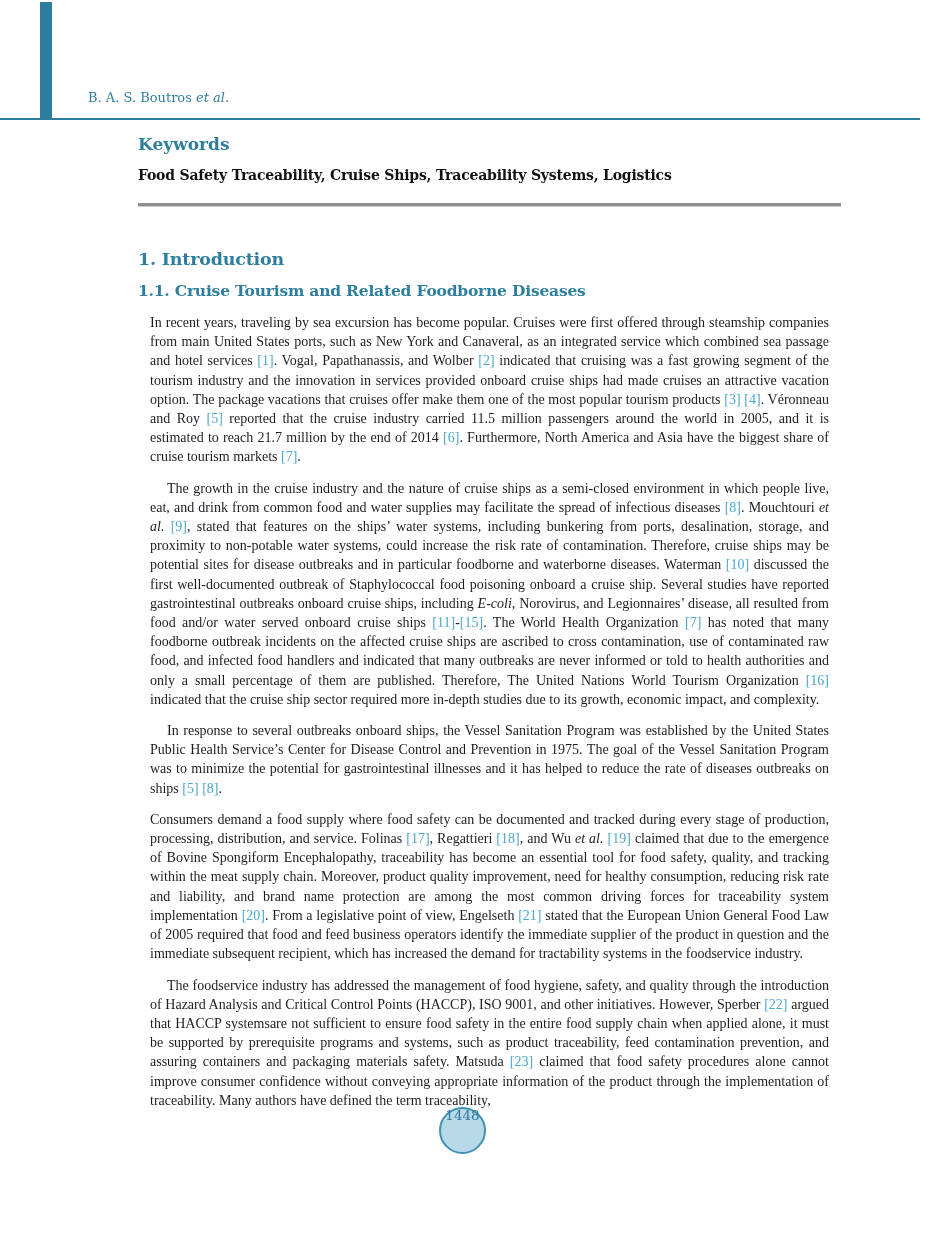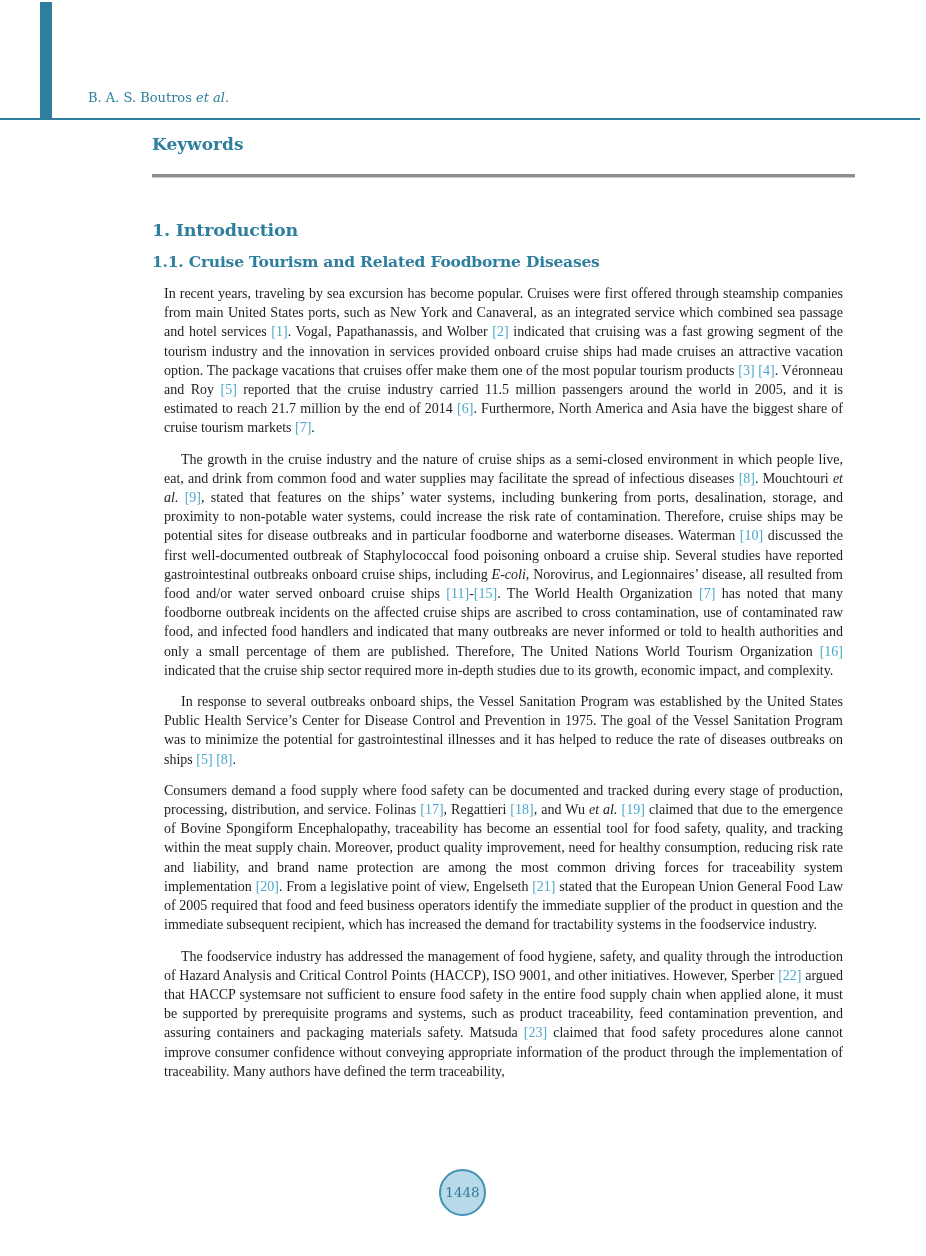--- a/index.html
+++ b/index.html
@@ -27,21 +27,21 @@
   }
   .running-head .it { font-style: italic; }
   .head-rule {
     position: absolute;
     left: 0; top: 118px;
     width: 920px; height: 2px;
     background: var(--accent, #2e7e9d);
   }
   .column {
     position: absolute;
-    left: 152px; top: 133px;
+    left: 138px; top: 133px;
     width: 703px;
   }
   .kw-h {
     margin: 0;
     font: bold 17px/22px "DejaVu Serif", serif;
     color: var(--accent, #2e7e9d);
   }
   .kw-t {
     margin: 11px 0 0 0;
     font: bold 14px/18px "DejaVu Serif", serif;
@@ -71,47 +71,48 @@
     margin: 12px;
     font: 14px/19.2px "Liberation Serif", serif;
     color: var(--ink, #1b1d23);
     text-align: justify;
   }
   .bp.indent { text-indent: 17px; }
   .cite { color: var(--citation, #4da7cc); }
   .it { font-style: italic; }
   .page-badge {
     position: absolute;
-    left: 439px; top: 1169px;
+    left: 439px; top: 1107px;
     width: 43px; height: 43px;
     border-radius: 50%;
     background: var(--badge-fill, #b7d9e8);
     border: 2px solid var(--badge-border, #4191b3);
     display: flex;
-    align-items: center;
+    align-items: flex-start;
     justify-content: center;
   }
   .page-badge span {
     font: 13.5px/1 "DejaVu Serif", serif;
     color: var(--badge-text, #33789b);
   }
 </style>
 </head>
 <body>
 
 <div class="page">
 
   <div class="corner-bar"></div>
 
   <div class="running-head"><span>B. A. S. Boutros </span><span class="it">et al.</span></div>
 
   <div class="head-rule"></div>
 
   <div class="column">
     <div class="kw-h">Keywords</div>
+    <div class="kw-t">Food Safety Traceability, Cruise Ships, Traceability Systems, Logistics</div>
     <div class="kw-rule"></div>
     <div id="content">
         <div class="h1">1. Introduction</div>
         <div class="h2">1.1. Cruise Tourism and Related Foodborne Diseases</div>
         <p class="bp"><span>In recent years, traveling by sea excursion has become popular. Cruises were first offered through steamship companies from main United States ports, such as New York and Canaveral, as an integrated service which combined sea passage and hotel services </span><span class="cite">[1]</span><span>. Vogal, Papathanassis, and Wolber </span><span class="cite">[2]</span><span> indicated that cruising was a fast growing segment of the tourism industry and the innovation in services provided onboard cruise ships had made cruises an attractive vacation option. The package vacations that cruises offer make them one of the most popular tourism products </span><span class="cite">[3]</span><span> </span><span class="cite">[4]</span><span>. Véronneau and Roy </span><span class="cite">[5]</span><span> reported that the cruise industry carried 11.5 million passengers around the world in 2005, and it is estimated to reach 21.7 million by the end of 2014 </span><span class="cite">[6]</span><span>. Furthermore, North America and Asia have the biggest share of cruise tourism markets </span><span class="cite">[7]</span><span>.</span></p>
         <p class="bp indent"><span>The growth in the cruise industry and the nature of cruise ships as a semi-closed environment in which people live, eat, and drink from common food and water supplies may facilitate the spread of infectious diseases </span><span class="cite">[8]</span><span>. Mouchtouri </span><span class="it">et al.</span><span> </span><span class="cite">[9]</span><span>, stated that features on the ships’ water systems, including bunkering from ports, desalination, storage, and proximity to non-potable water systems, could increase the risk rate of contamination. Therefore, cruise ships may be potential sites for disease outbreaks and in particular foodborne and waterborne diseases. Waterman </span><span class="cite">[10]</span><span> discussed the first well-documented outbreak of Staphylococcal food poisoning onboard a cruise ship. Several studies have reported gastrointestinal outbreaks onboard cruise ships, including </span><span class="it">E-coli</span><span>, Norovirus, and Legionnaires’ disease, all resulted from food and/or water served onboard cruise ships </span><span class="cite">[11]</span><span>-</span><span class="cite">[15]</span><span>. The World Health Organization </span><span class="cite">[7]</span><span> has noted that many foodborne outbreak incidents on the affected cruise ships are ascribed to cross contamination, use of contaminated raw food, and infected food handlers and indicated that many outbreaks are never informed or told to health authorities and only a small percentage of them are published. Therefore, The United Nations World Tourism Organization </span><span class="cite">[16]</span><span> indicated that the cruise ship sector required more in-depth studies due to its growth, economic impact, and complexity.</span></p>
         <p class="bp indent"><span>In response to several outbreaks onboard ships, the Vessel Sanitation Program was established by the United States Public Health Service’s Center for Disease Control and Prevention in 1975. The goal of the Vessel Sanitation Program was to minimize the potential for gastrointestinal illnesses and it has helped to reduce the rate of diseases outbreaks on ships </span><span class="cite">[5]</span><span> </span><span class="cite">[8]</span><span>.</span></p>
         <p class="bp"><span>Consumers demand a food supply where food safety can be documented and tracked during every stage of production, processing, distribution, and service. Folinas </span><span class="cite">[17]</span><span>, Regattieri </span><span class="cite">[18]</span><span>, and Wu </span><span class="it">et al.</span><span> </span><span class="cite">[19]</span><span> claimed that due to the emergence of Bovine Spongiform Encephalopathy, traceability has become an essential tool for food safety, quality, and tracking within the meat supply chain. Moreover, product quality improvement, need for healthy consumption, reducing risk rate and liability, and brand name protection are among the most common driving forces for traceability system implementation </span><span class="cite">[20]</span><span>. From a legislative point of view, Engelseth </span><span class="cite">[21]</span><span> stated that the European Union General Food Law of 2005 required that food and feed business operators identify the immediate supplier of the product in question and the immediate subsequent recipient, which has increased the demand for tractability systems in the foodservice industry.</span></p>
         <p class="bp indent"><span>The foodservice industry has addressed the management of food hygiene, safety, and quality through the introduction of Hazard Analysis and Critical Control Points (HACCP), ISO 9001, and other initiatives. However, Sperber </span><span class="cite">[22]</span><span> argued that HACCP systemsare not sufficient to ensure food safety in the entire food supply chain when applied alone, it must be supported by prerequisite programs and systems, such as product traceability, feed contamination prevention, and assuring containers and packaging materials safety. Matsuda </span><span class="cite">[23]</span><span> claimed that food safety procedures alone cannot improve consumer confidence without conveying appropriate information of the product through the implementation of traceability. Many authors have defined the term traceability,</span></p>
       </div>

